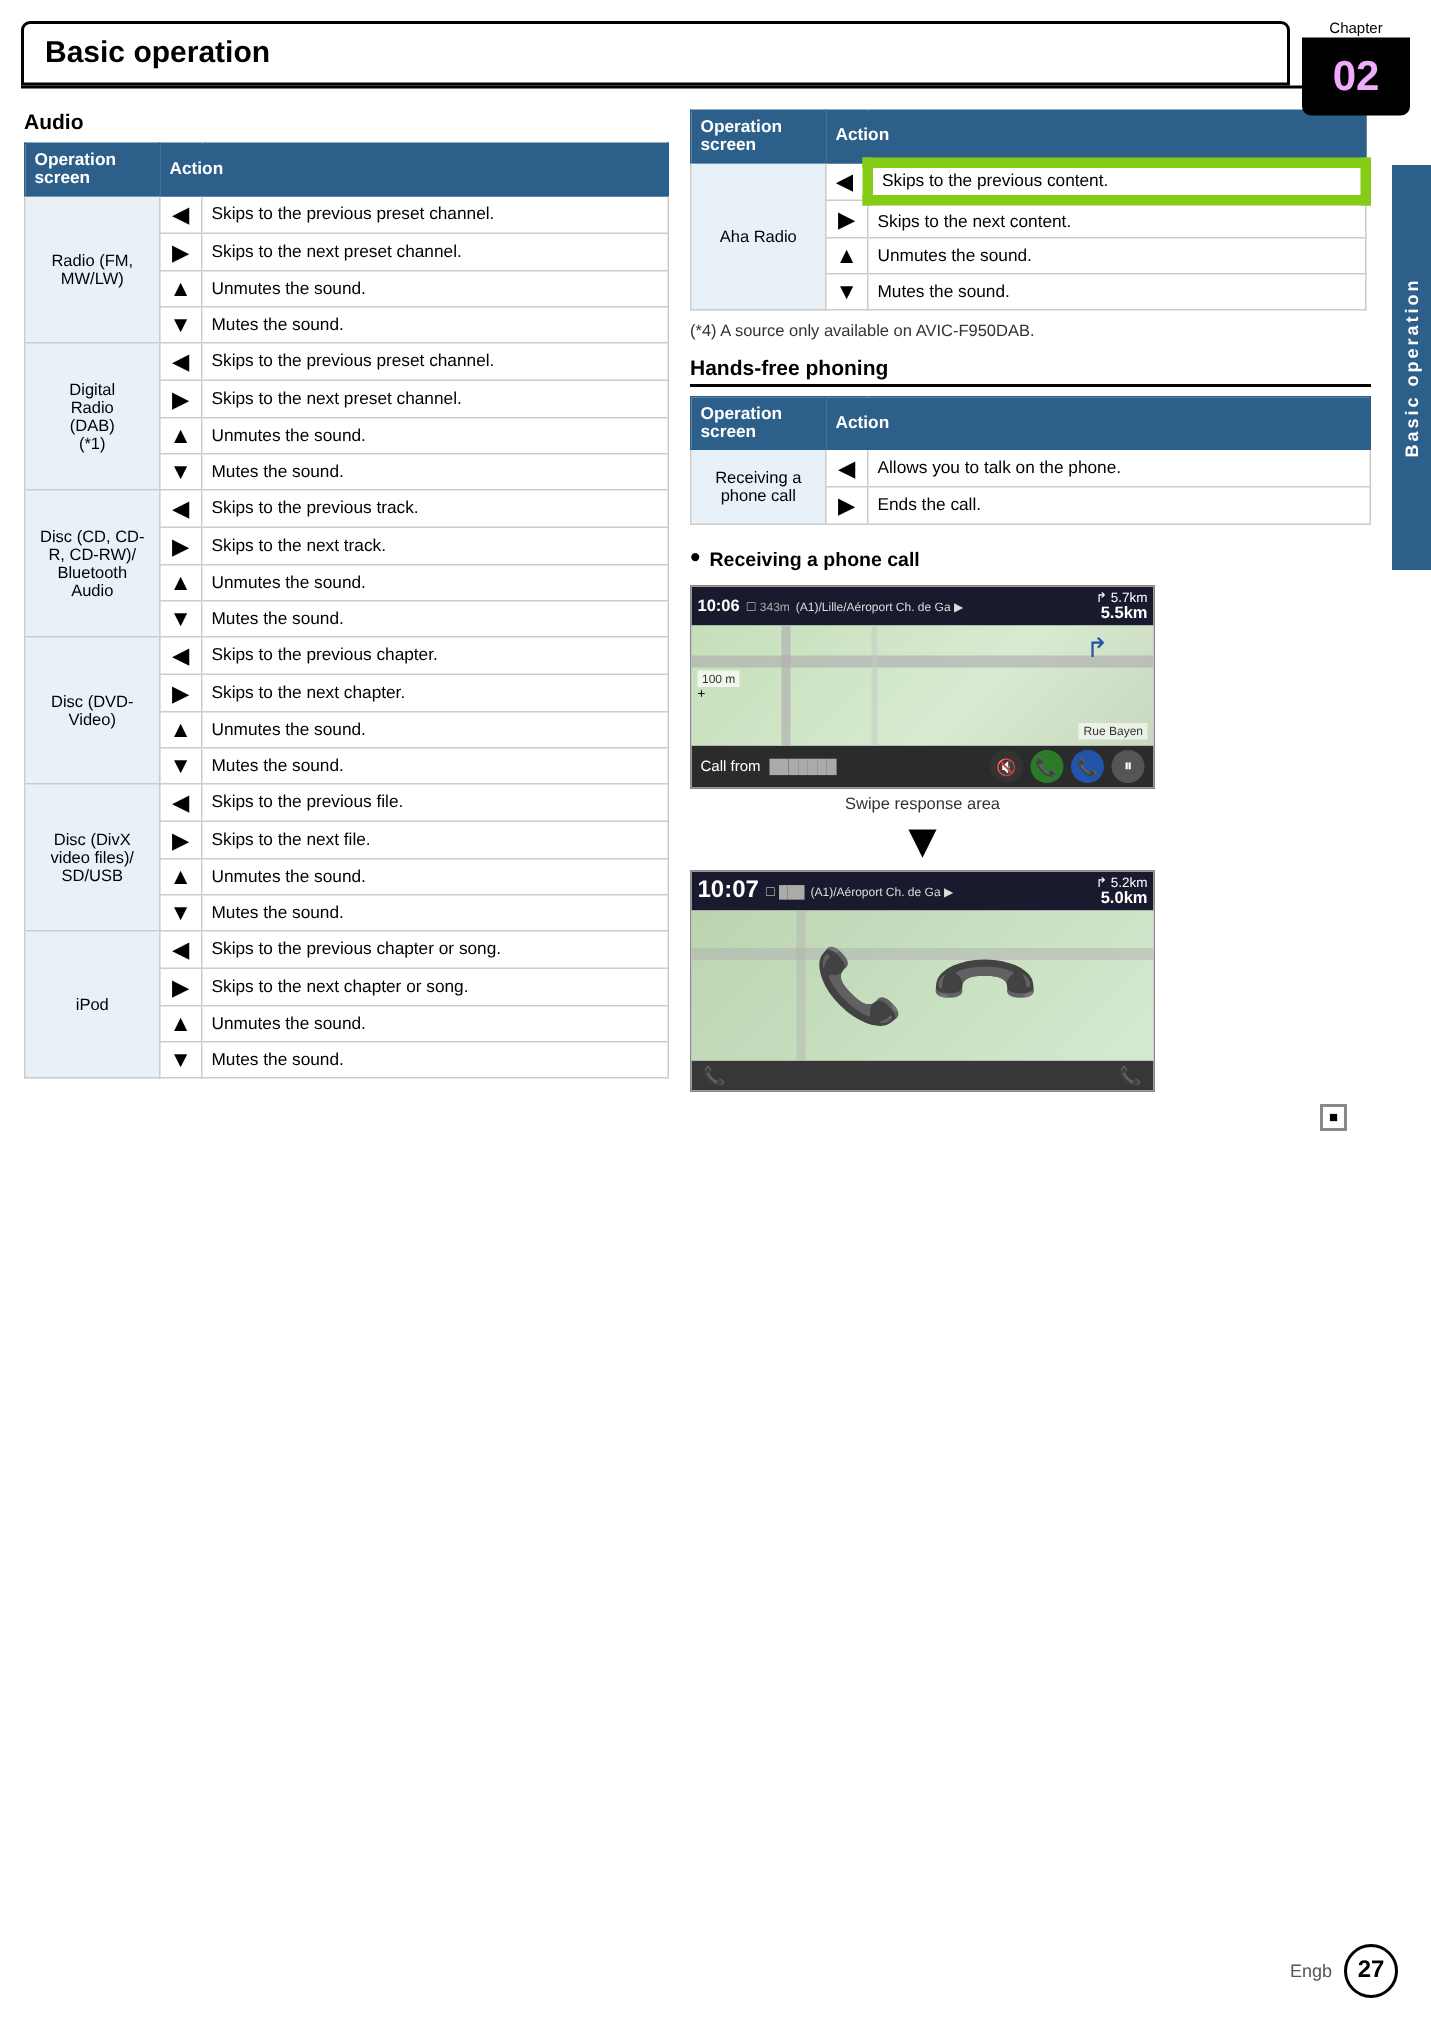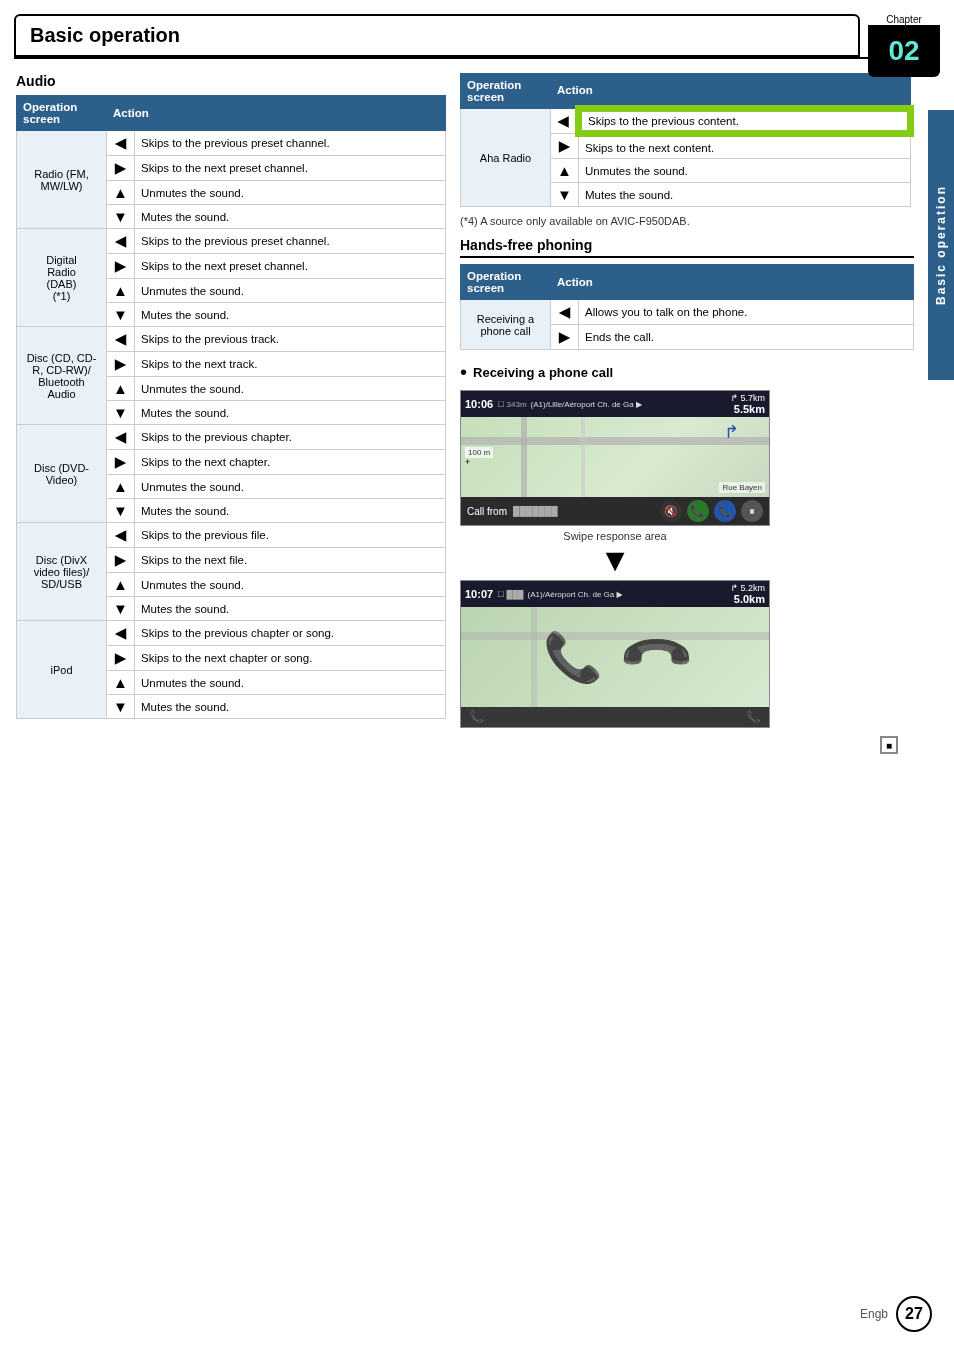--- a/index.html
+++ b/index.html
@@ -32,21 +32,21 @@
       vertical-align: middle;
       font-size: 11.5px;
     }
   </style>
 </head>
 <body>
 
 <div style="position:relative; margin: 14px 14px 0 14px;">
   <div style="position:absolute; top:0; right:0; z-index:10; text-align:center; width:72px;">
     <span style="font-size:10px; display:block; color:#000;">Chapter</span>
-    <div style="background:#000; color:#5eead4; font-size:28px; font-weight:bold; width:72px; height:52px; display:flex; align-items:center; justify-content:center; border-radius: 0 0 6px 6px;">02</div>
+    <div style="background:#000; color:#f0abfc; font-size:28px; font-weight:bold; width:72px; height:52px; display:flex; align-items:center; justify-content:center; border-radius: 0 0 6px 6px;">02</div>
   </div>
 
   
   <div style="border: 2px solid #000; border-radius: 6px 6px 0 0; display:inline-block; padding: 8px 20px 8px 14px; font-size:20px; font-weight:bold; background:#fff; width: calc(100% - 80px);">
     <span>Basic operation</span>
   </div>
   <div style="border-bottom: 2px solid #000; margin-right: 72px;"></div>
 </div>
 
 <div style="position:absolute; right:0; top:110px; width:26px; height:270px; background:#2c5f8a; display:flex; align-items:center; justify-content:center; border-radius:0;">
@@ -278,21 +278,21 @@
         </div>
       </div>
 
       <div style="font-size:11px; text-align:center; color:#333; margin:2px 0; width:310px;">Swipe response area</div>
       <div style="text-align:center; font-size:32px; line-height:1; width:310px; margin:0 0 4px 0; color:#000;">▼</div>
 
       <div style="width:310px; border:1px solid #888; overflow:hidden;">
 
         <div style="background:#1a1a2e; color:#fff; font-size:9px; padding:2px 4px; display:flex; align-items:center; justify-content:space-between;">
           <div style="display:flex; align-items:center; gap:4px;">
-            <span style="font-weight:bold; font-size:11px;">10:07</span>
+            <span style="font-weight:bold; font-size:16px;">10:07</span>
             <span style="font-size:8px; color:#aaa;">☐ ███</span>
             <span style="font-size:8px; color:#ddd;">(A1)/Aéroport Ch. de Ga ▶</span>
           </div>
           <div style="text-align:right; font-size:9px;">
             <div>↱ 5.2km</div>
             <div style="font-size:11px; font-weight:bold;">5.0km</div>
           </div>
         </div>
 
         <div style="height:100px; background:linear-gradient(135deg, #bbd4b0 0%, #d5ead0 100%); position:relative; display:flex; align-items:center; justify-content:center; gap:24px;">

